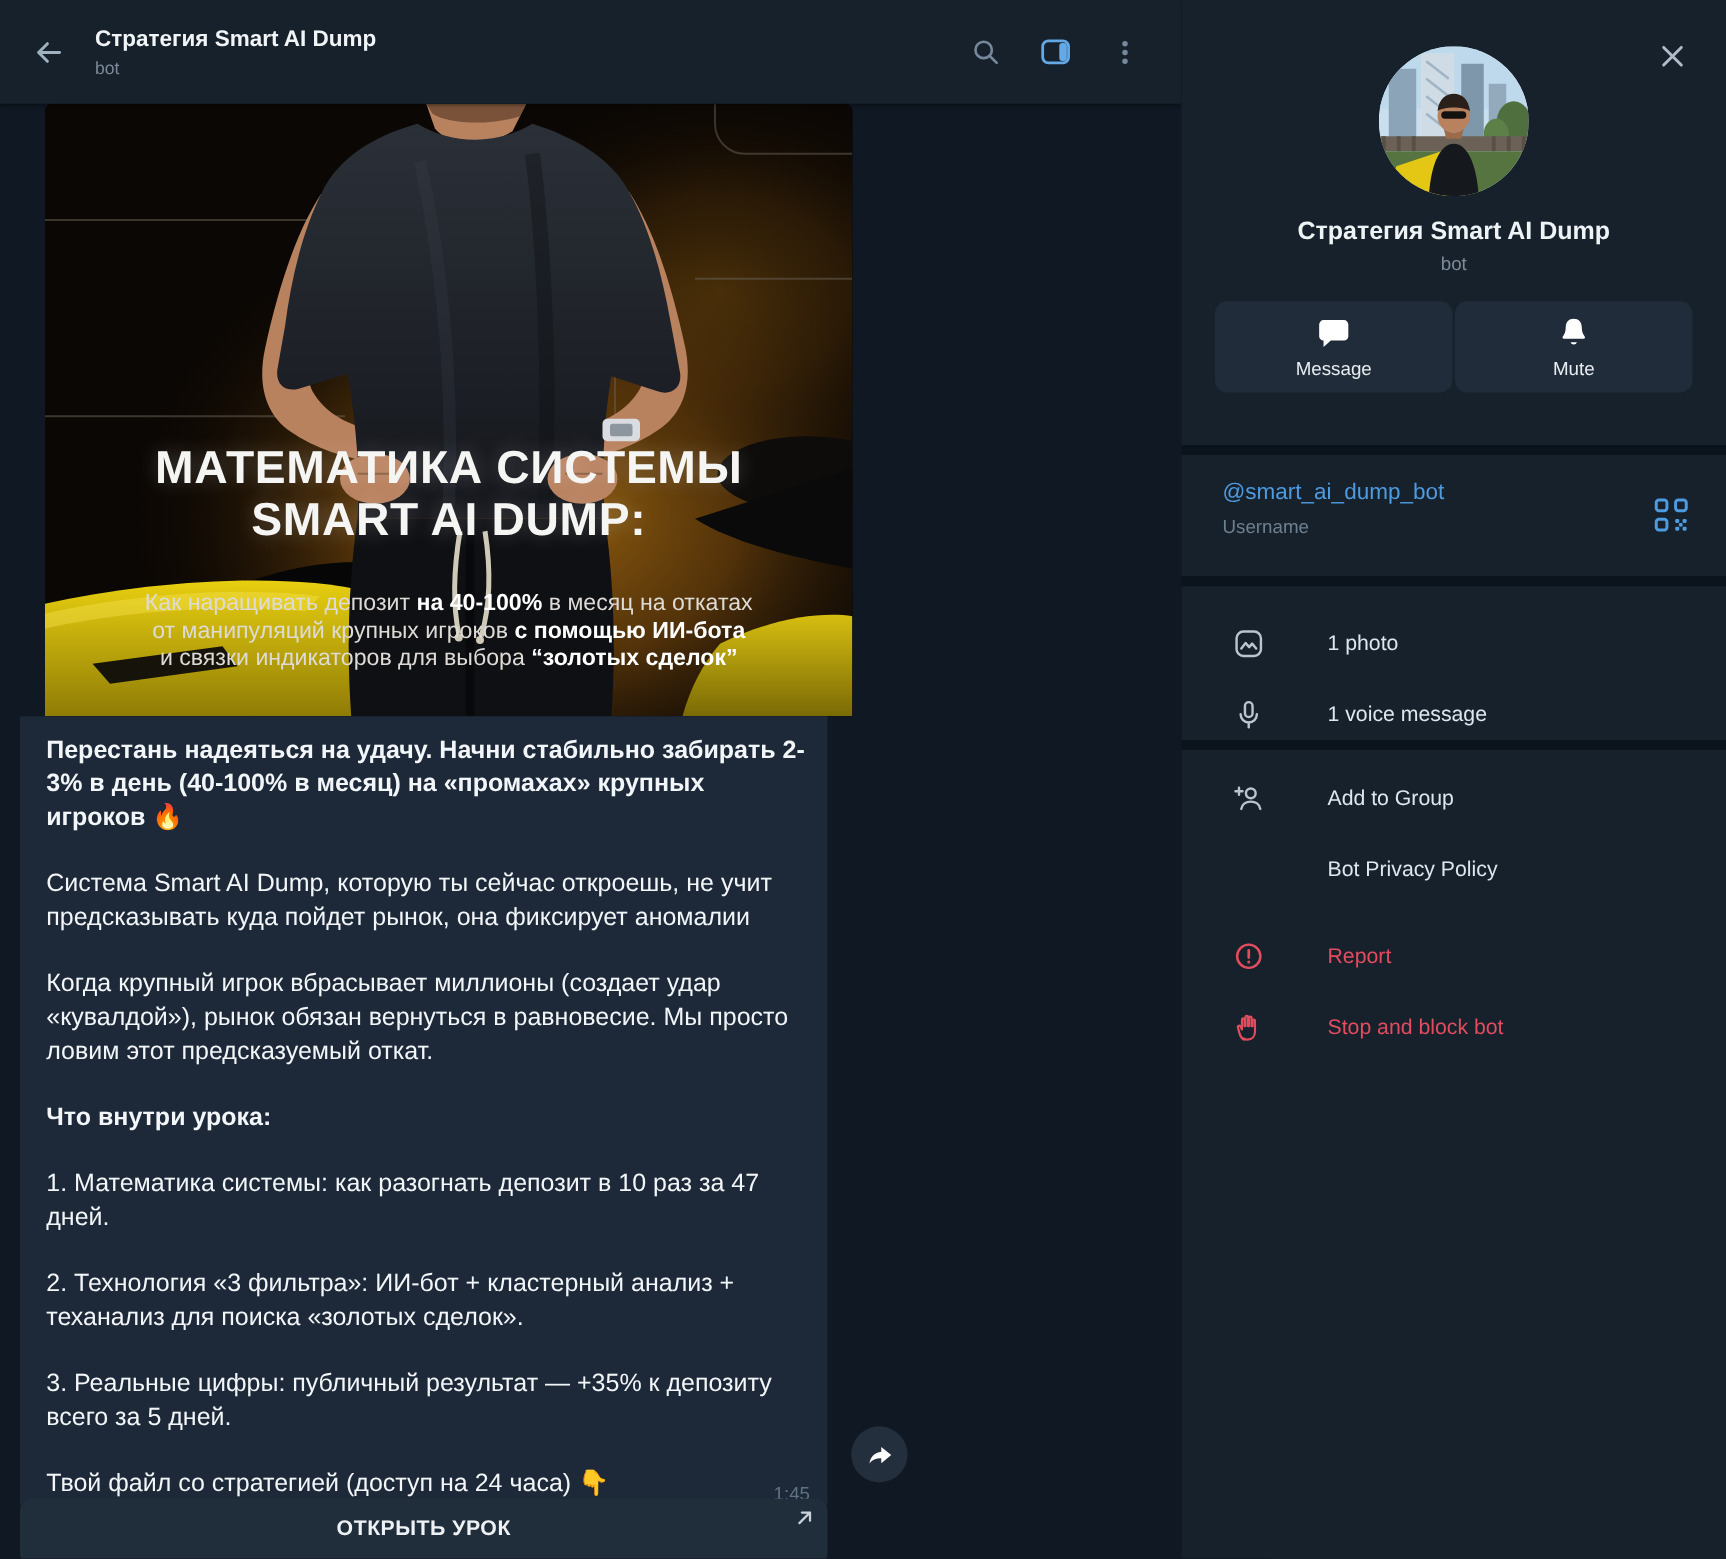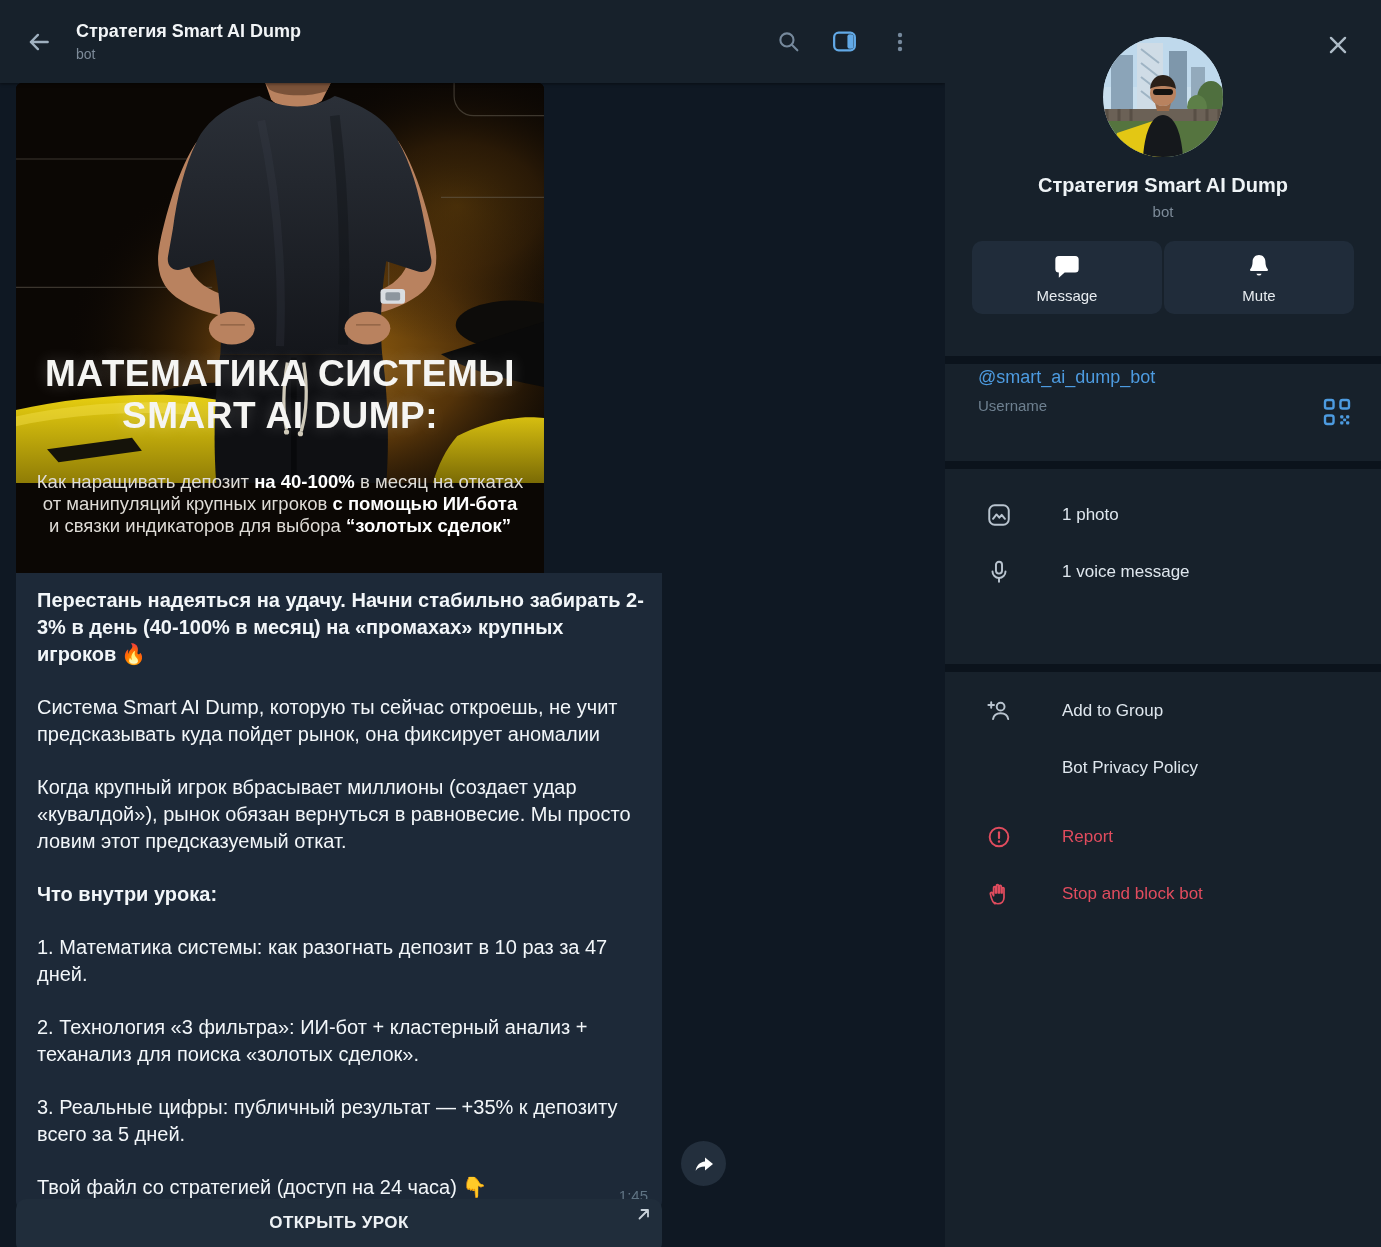--- a/index.html
+++ b/index.html
@@ -13,22 +13,22 @@
                  display:flex; align-items:center; padding:0 18px; z-index:10;
                  box-shadow:0 1px 3px rgba(0,0,0,.45); }
   .icon-btn { width:42px; height:42px; display:flex; align-items:center; justify-content:center;
               border-radius:50%; cursor:pointer; flex:0 0 auto; }
   .chat-info { margin-left:16px; flex:1; cursor:pointer; }
   .chat-title { font-size:18px; font-weight:bold; color:#f2f5f7; }
   .chat-sub { font-size:14px; color:#7d8b99; margin-top:4px; }
   .header-actions { display:flex; align-items:center; gap:14px; margin-right:6px; }
 
   .message { position:absolute; left:16px; top:83px; width:646px; }
-  .photo { position:relative; width:528px; height:490px; overflow:hidden;
-           border-radius:6px 6px 0 0; background:#0b0704; cursor:pointer; }
+  .photo { position:relative; width:646px; height:490px; overflow:hidden;
+           border-radius:6px 6px 0 0; background:#0b0704; cursor:pointer;margin-left:20px; }
   .photo svg.scene { position:absolute; inset:0; }
   .photo-title { position:absolute; top:270px; left:0; width:100%; text-align:center;
                  font-weight:bold; font-size:37px; line-height:42px; color:#f5f5f3;
                  letter-spacing:.5px; text-shadow:0 0 16px rgba(255,255,255,.22); }
   .photo-sub { position:absolute; top:388px; left:0; width:100%; text-align:center;
                font-size:18.5px; line-height:22px; color:#dedbd6; }
   .photo-sub .b, .photo-title .b { font-weight:bold; color:#ffffff; }
 
   .bubble { position:relative; background:#1d2938; border-radius:0 0 12px 12px;
             padding:14px 17px 12px 17px; color:#f2f6f9; }
@@ -55,26 +55,26 @@
   .close-btn { position:absolute; top:28px; right:26px; width:34px; height:34px;
                display:flex; align-items:center; justify-content:center; cursor:pointer; }
   .avatar { width:120px; height:120px; border-radius:50%; overflow:hidden; margin:37px auto 0 auto; }
   .profile-name { text-align:center; margin-top:17px; font-size:20px; font-weight:bold; color:#eef3f6; }
   .profile-type { text-align:center; margin-top:6px; font-size:15px; color:#7d8b99; }
   .profile-btns { display:flex; gap:2px; margin:21px 27px 0 27px; }
   .pbtn { flex:1; height:73px; background:#202c3a; border-radius:10px; display:flex;
           flex-direction:column; align-items:center; justify-content:center; cursor:pointer; }
   .pbtn-label { margin-top:7px; font-size:15px; color:#e7ecf0; }
 
-  .sec-username { height:97px; position:relative; padding:3px 0 0 33px; flex:0 0 auto; cursor:pointer; }
+  .sec-username { height:97px; position:relative; padding:19px 0 0 33px; flex:0 0 auto; cursor:pointer; }
   .username { font-size:18px; color:#4d9be0; }
   .username-caption { margin-top:9px; font-size:15px; color:#6e8090; }
   .qr-btn { position:absolute; right:28px; top:32px; width:32px; height:32px; cursor:pointer; }
 
-  .sec-media { height:195px; padding-top:17px; flex:0 0 auto; }
+  .sec-media { height:123px; padding-top:17px; flex:0 0 auto; }
   .row { height:57px; display:flex; align-items:center; padding-left:41px; cursor:pointer; }
   .row .ric { width:26px; height:26px; flex:0 0 auto; }
   .row .rlabel { margin-left:50px; font-size:17px; color:#dfe7ee; }
   .sec-actions { flex:1 1 auto; padding-top:10px; }
   .row.danger .rlabel { color:#e14c5e; }
   .row.gap-above { margin-top:12px; }
 </style>
 </head>
 <body>
 

